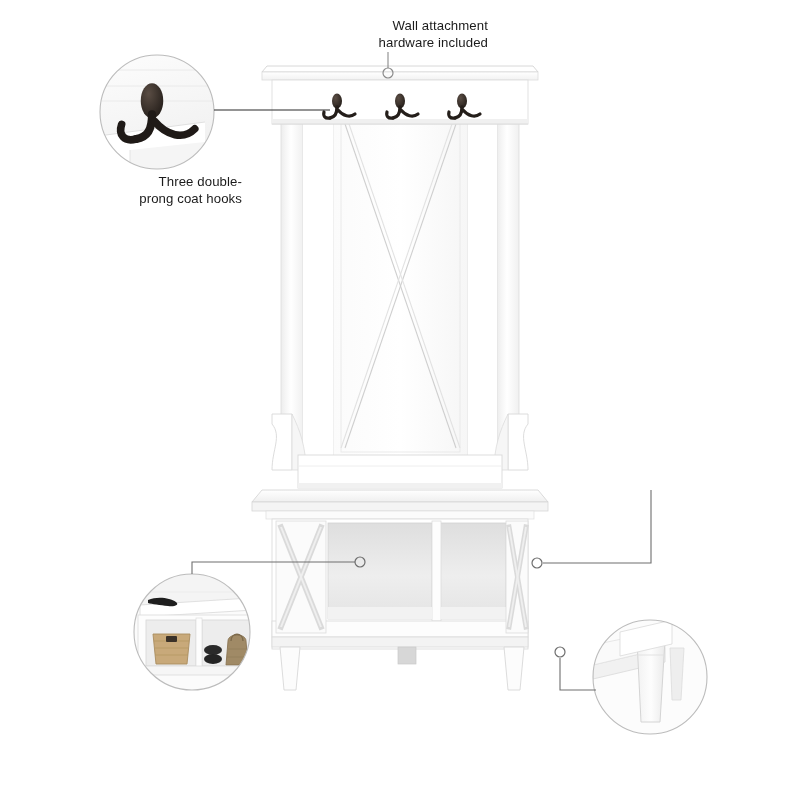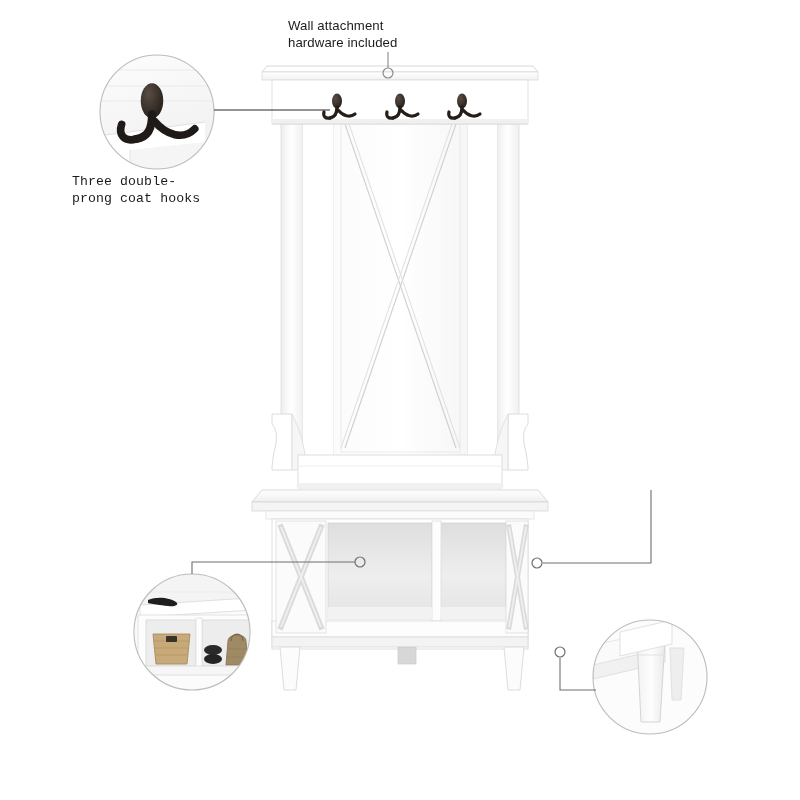--- a/index.html
+++ b/index.html
@@ -9,21 +9,21 @@
     background:#ffffff;
     font-family:"Liberation Sans","DejaVu Sans",sans-serif;
     overflow:hidden;
     position:relative;
   }
   #stage{position:absolute;left:0;top:0;width:800px;height:800px;}
 
   
   .callout-text{
     position:absolute;
-    text-align:left;
+    text-align:right;
     color:#1b1b1b;
     font-size:13.2px;
     line-height:16.5px;
     letter-spacing:0.1px;
     font-weight:400;
     white-space:pre-line;
   }
 
   
   svg.layer{position:absolute;left:0;top:0;width:800px;height:800px;overflow:visible;}
@@ -326,19 +326,19 @@
 
     <g>
       <polyline points="560,658 560,690 596,690" fill="none" stroke="#6e6e6e" stroke-width="1.1"></polyline>
       <circle cx="560" cy="652" r="5" fill="none" stroke="#6e6e6e" stroke-width="1.2"></circle>
     </g>
   </svg>
 
   <div class="callout-text" style="left:288px;top:18px;width:200px;">Wall attachment
 hardware included</div>
 
-  <div class="callout-text" style="left:72px;top:174px;width:170px;font-family:Liberation Mono, monospace;">Three double-
+  <div class="callout-text" style="left:72px;top:174px;width:170px;">Three double-
 prong coat hooks</div>
 
 
 
 
 </div>
 
 </body></html>

